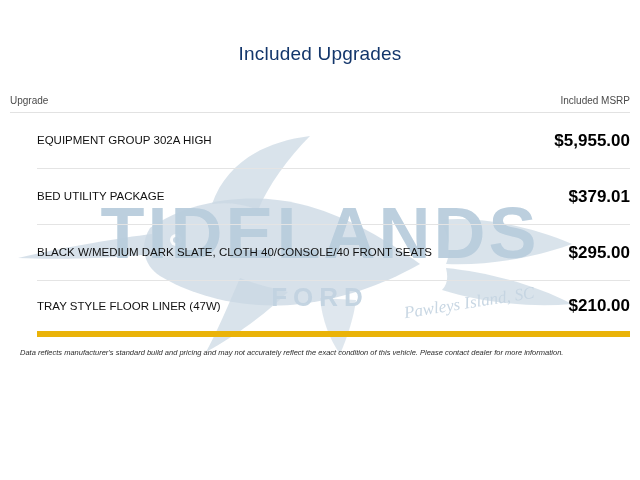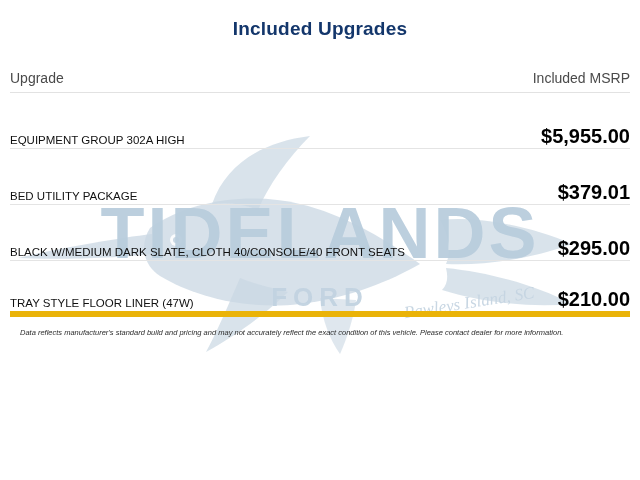--- a/index.html
+++ b/index.html
@@ -35,63 +35,64 @@
   }
   .watermark svg { display: block; }
 
   
   .title {
     position: relative;
     z-index: 2;
     text-align: center;
     color: #13366b;
     font-size: 19px;
-    font-weight: bold;
-    padding-top: 18px;
+    font-weight: normal;
+    padding-top: 43px;
     letter-spacing: 0.2px;
   }
 
   
   .table {
     position: relative;
     z-index: 2;
     margin-top: 30px;
     padding: 0 10px;
     box-sizing: border-box;
   }
   .head-row {
     display: flex;
     align-items: flex-end;
     justify-content: space-between;
-    font-size: 14px;
+    font-size: 10px;
     color: #4a4a4a;
     padding-bottom: 6px;
     border-bottom: 1px solid #e2e2e2;
   }
   .head-row .h-left { text-align: left; }
   .head-row .h-right { text-align: right; }
 
   .row {
     display: flex;
-    align-items: flex-end;
+    align-items: center;
     justify-content: space-between;
     min-height: 56px;
     border-bottom: 1px solid #e4e4e4;
     box-sizing: border-box;
+    margin-left: 27px;
   }
   .row:last-of-type { border-bottom: 6px solid #eab308; }
   .row .label {
     font-size: 11.5px;
     color: #111111;
     line-height: 15px;
     max-width: 430px;
     text-align: left;
   }
   .row .price {
-    font-size: 20px;
+    font-size: 17px;
     font-weight: bold;
     color: #000000;
     white-space: nowrap;
     text-align: right;
   }
 
   
   .disclaimer {
     position: relative;
     z-index: 2;

